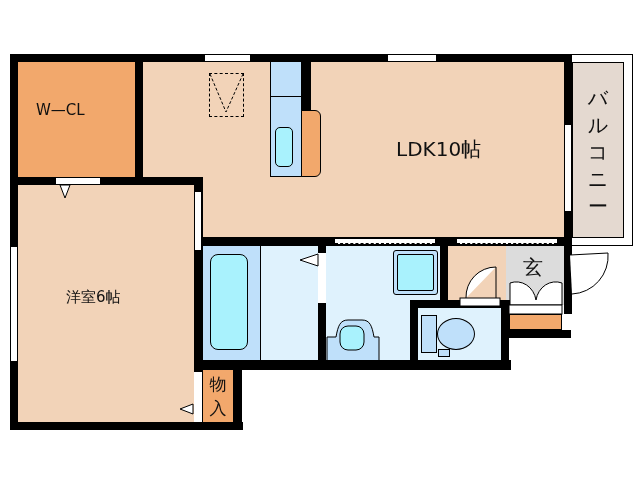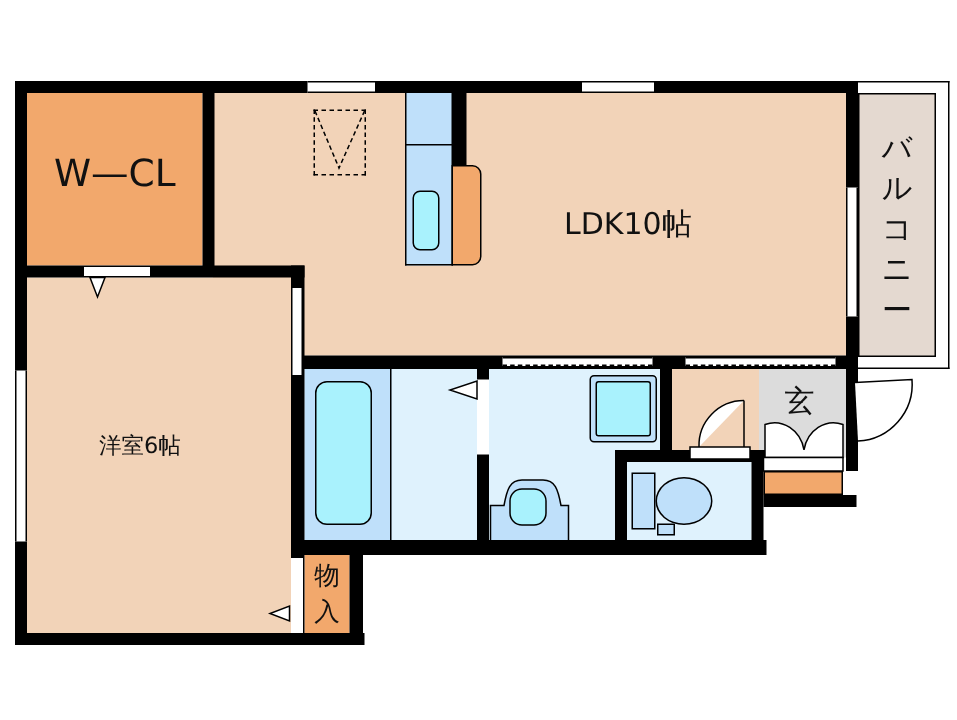--- a/index.html
+++ b/index.html
@@ -84,22 +84,22 @@
   <polygon points="318,254 318,266 300,260" fill="#fff" stroke="#000"></polygon>
   <polygon points="193,404 193,414 180,409" fill="#fff" stroke="#000"></polygon>
   <path d="M496,267 A30,30 0 0 0 466,298" fill="#fff" stroke="#000"></path>
   <line x1="496" y1="267" x2="496" y2="298" stroke="#000"></line>
   <rect x="460" y="298" width="40" height="8" fill="#fff" stroke="#000"></rect>
   <path d="M510,283 A20,22 0 0 1 536,300 A20,22 0 0 1 562,283 L562,305 L510,305 Z" fill="#fff" stroke="#000"></path>
   <rect x="509" y="305" width="53" height="9" fill="#fff" stroke="#000"></rect>
   <path d="M570,255 L608,253 A38,38 0 0 1 572,294" fill="#fff" stroke="#000"></path>
 </svg>
 
-<div class="lbl" style="left:36px;top:101px;font-size:25px;">W—CL</div>
-<div class="lbl" style="left:376px;top:136px;font-size:20px;">LDK10帖</div>
+<div class="lbl" style="left:36px;top:101px;font-size:15px;">W—CL</div>
+<div class="lbl" style="left:396px;top:136px;font-size:20px;">LDK10帖</div>
 <div class="lbl" style="left:66px;top:288px;font-size:15px;">洋室6帖</div>
 <div class="lbl" style="left:523px;top:254px;font-size:20px;">玄</div>
 <div class="abs" style="left:585px;top:85px;width:26px;font-size:20px;line-height:27px;text-align:center;color:#111;">
   <div>バ</div>
   <div>ル</div>
   <div>コ</div>
   <div>ニ</div>
   <div>ー</div>
 </div>
 <div class="abs" style="left:204px;top:372px;width:28px;font-size:17px;line-height:24px;text-align:center;color:#111;">

